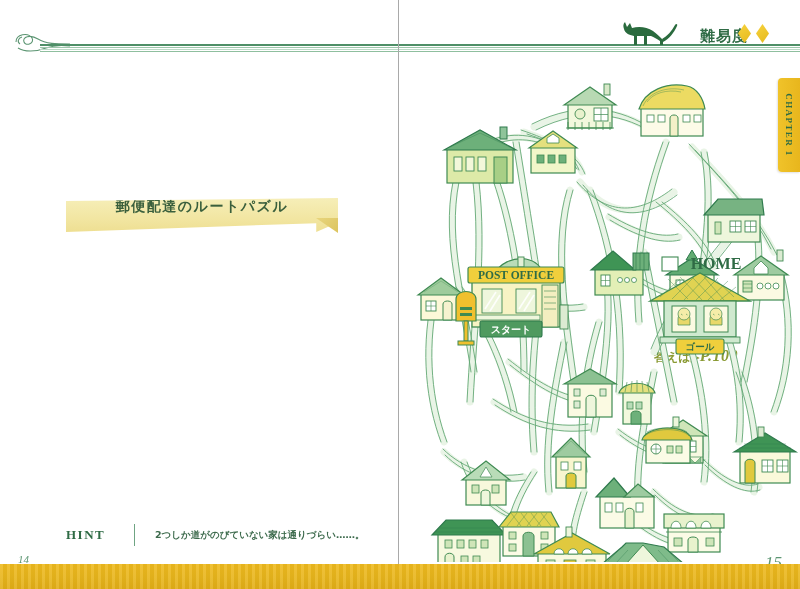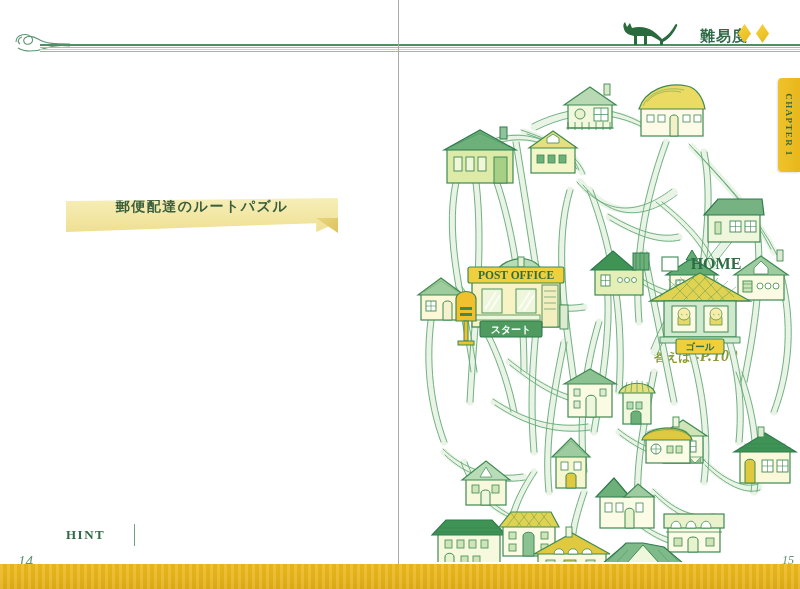--- a/index.html
+++ b/index.html
@@ -68,23 +68,23 @@
       font-family:"DejaVu Sans",sans-serif;font-size:12px;color:#8a9a33;font-weight:bold;}
   .answer .pg{font-family:"Liberation Serif",serif;font-style:italic;font-size:16px;letter-spacing:.5px;}
 
   .hint-row{position:absolute;left:66px;top:524px;display:flex;align-items:center;gap:6px;}
   .hint-label{font-family:"Liberation Serif",serif;font-weight:bold;font-size:13px;
       color:#2f6b45;letter-spacing:1.5px;width:62px;}
   .hint-bar{width:1px;height:22px;background:#6fa483;margin:0 14px 0 0;}
   .hint-text{font-family:"DejaVu Sans",sans-serif;font-size:9.5px;color:#3d6b4d;font-weight:bold;}
 
   .pg-left{position:absolute;left:18px;top:553px;font-family:"Liberation Serif",serif;
-      font-style:italic;font-size:15px;color:#5d9673;}
-  .pg-right{position:absolute;right:6px;top:553px;font-family:"Liberation Serif",serif;
-      font-style:italic;font-size:12px;color:#5d9673;}
+      font-style:italic;font-size:11px;color:#5d9673;}
+  .pg-right{position:absolute;right:18px;top:553px;font-family:"Liberation Serif",serif;
+      font-style:italic;font-size:17px;color:#5d9673;}
 
   
   .puzzle-art{position:absolute;left:404px;top:72px;width:396px;height:490px;}
   .puzzle-art svg{display:block;}
 </style>
 </head>
 <body>
 
 <div id="spread">
 
@@ -135,20 +135,21 @@
   <div class="banner-fold"></div>
 
 
   <div class="answer">
     <span>答えは</span><span>▶</span><span class="pg">P.100</span>
   </div>
 
   <div class="hint-row">
     <div class="hint-label">HINT</div>
     <div class="hint-bar"></div>
+    <div class="hint-text">2つしか道がのびていない家は通りづらい……。</div>
   </div>
 
   <div class="pg-left">14</div>
   <div class="pg-right">15</div>
 
   <div class="puzzle-art">
   <svg viewBox="0 0 396 490" width="396" height="490">
     <defs>
       <g id="pathstroke"></g>
     </defs>

